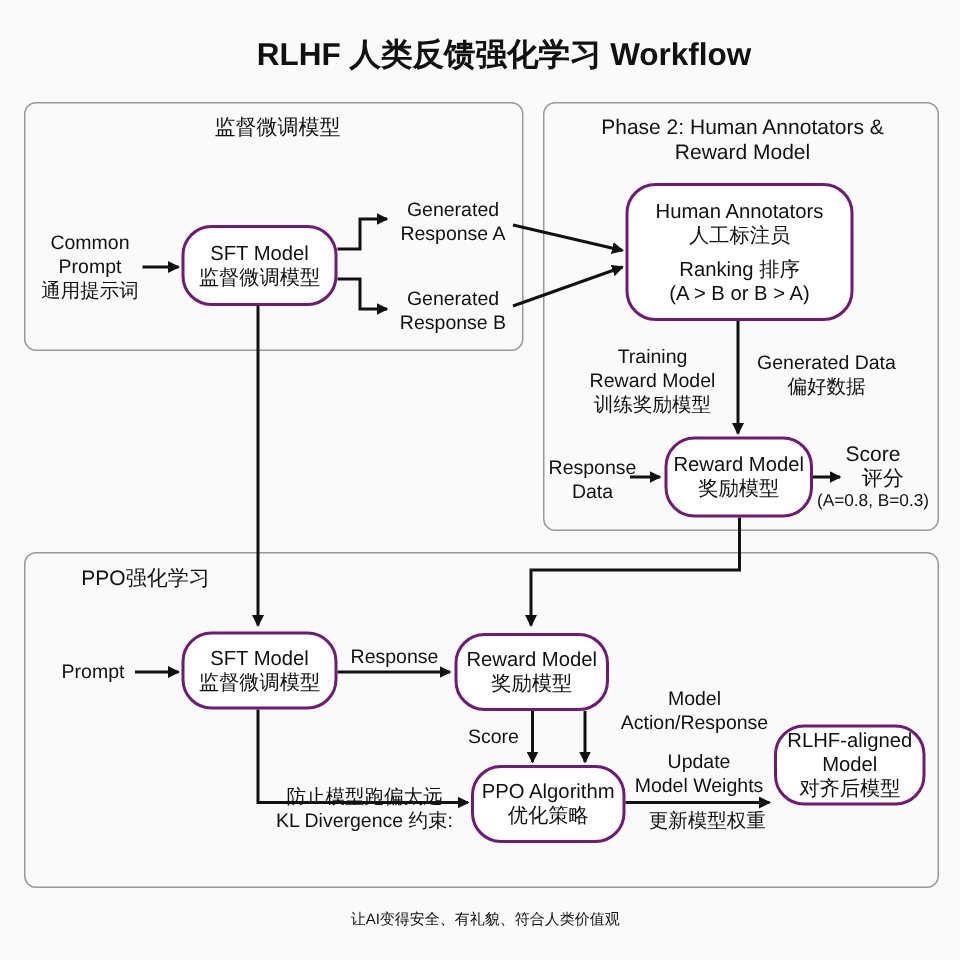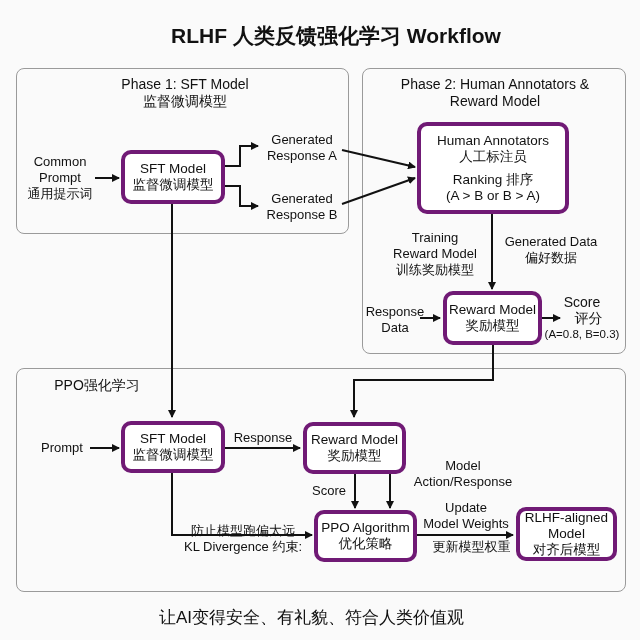--- a/index.html
+++ b/index.html
@@ -1,39 +1,38 @@
 <!DOCTYPE html>
 <html><head>
 <meta charset="utf-8">
 <style>
   html, body { margin:0; padding:0; background:#fafafa; }
   body { width:640px; height:640px; position:relative; overflow:hidden;
          font-family:"Liberation Sans","DejaVu Sans",sans-serif; color:#111; }
   .title { position:absolute; left:0; top:22px; width:640px; text-align:center;
            font-size:21px; font-weight:bold;padding-left:16px; }
-  .footer { position:absolute; left:0; top:606px; width:623px; text-align:center; font-size:17px; }
+  .footer { position:absolute; left:12px; top:606px; width:623px; text-align:center; font-size:10px; }
   .phase { position:absolute; border:1px solid #9a9a9a; border-radius:8px; background:#fafafa; }
   .phase-label { position:absolute; text-align:center; font-size:14px; line-height:17px; white-space:nowrap; }
-  .node { position:absolute; border:4px solid #701a75; border-radius:10px; background:#fff;
+  .node { position:absolute; border:2px solid #701a75; border-radius:20px; background:#fff;
           display:flex; flex-direction:column; align-items:center; justify-content:center;
           text-align:center; font-size:13.5px; line-height:16px; box-sizing:border-box; }
   .lbl { position:absolute; text-align:center; font-size:13px; line-height:16px; white-space:nowrap; }
   svg.arrows { position:absolute; left:0; top:0; }
 </style>
 </head>
 <body>
 
 <div class="title">RLHF 人类反馈强化学习 Workflow</div>
 
 <div class="phase" style="left:16px;top:68px;width:331px;height:164px;"></div>
 <div class="phase" style="left:362px;top:68px;width:262px;height:284px;"></div>
 <div class="phase" style="left:16px;top:368px;width:608px;height:222px;"></div>
 
 <div class="phase-label" style="left:90px;top:76px;width:190px;">
-  <div>Phase 1: SFT Model</div>
   <div>监督微调模型</div>
 </div>
 <div class="phase-label" style="left:380px;top:76px;width:230px;">
   <div>Phase 2: Human Annotators &amp;</div>
   <div>Reward Model</div>
 </div>
 <div class="phase-label" style="left:22px;top:377px;width:150px;">
   <div>PPO强化学习</div>
 </div>
 
@@ -132,19 +131,19 @@
 </div>
 <div class="node" style="left:314px;top:510px;width:103px;height:52px;">
   <div>PPO Algorithm</div>
   <div>优化策略</div>
 </div>
 <div class="lbl" style="left:418px;top:500px;width:96px;">
   <div>Update</div>
   <div>Model Weights</div>
   <div style="margin-top:7px;padding-left:11px;">更新模型权重</div>
 </div>
-<div class="node" style="left:516px;top:507px;width:101px;height:54px;">
+<div class="node" style="left:516px;top:483px;width:101px;height:54px;">
   <div>RLHF-aligned</div>
   <div>Model</div>
   <div>对齐后模型</div>
 </div>
 
 <div class="footer">让AI变得安全、有礼貌、符合人类价值观</div>
 
 </body></html>

